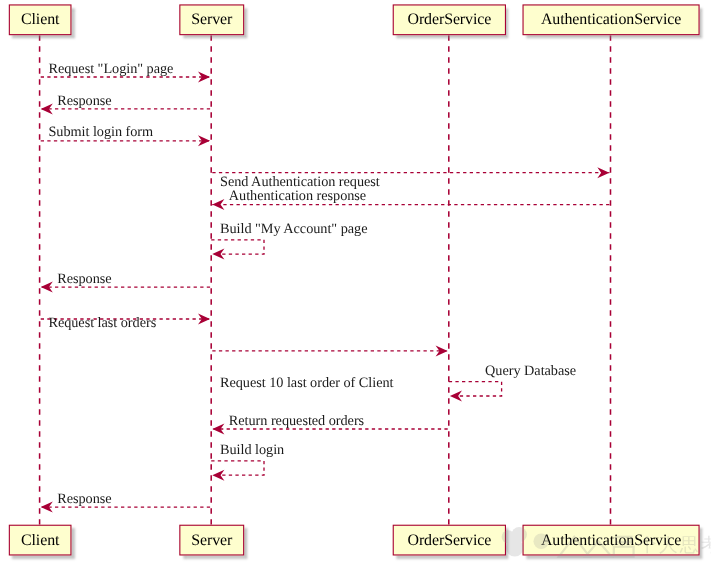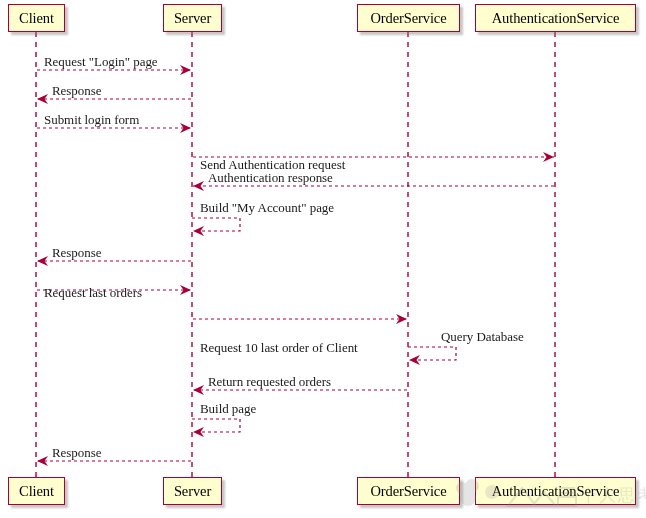--- a/index.html
+++ b/index.html
@@ -143,21 +143,21 @@
       <span class="msg-label" style="left: 52px; top: 84px;">Response</span>
       <span class="msg-label" style="left: 44px; top: 113px; text-align: center;">Submit login form</span>
       <span class="msg-label" style="left: 200px; top: 142px; margin-top: 16px;">Send Authentication request</span>
       <span class="msg-label" style="left: 208px; top: 171px;">Authentication response</span>
       <span class="msg-label" style="left: 200px; top: 201px;">Build "My Account" page</span>
       <span class="msg-label" style="left: 52px; top: 246px;">Response</span>
       <span class="msg-label" style="left: 44px; top: 286px;">Request last orders</span>
       <span class="msg-label" style="left: 200px; top: 304px; margin-top: 37px;">Request 10 last order of Client</span>
       <span class="msg-label" style="left: 416px; top: 330px; margin-left: 25px;">Query Database</span>
       <span class="msg-label" style="left: 208px; top: 375px;">Return requested orders</span>
-      <span class="msg-label" style="left: 200px; top: 402px;">Build page</span>
+      <span class="msg-label" style="left: 200px; top: 402px;">Build login</span>
       <span class="msg-label" style="left: 52px; top: 446px;">Response</span>
     </div>
 
   <div class="watermark" id="watermark-layer" style="left: 452px; top: 480px;">
     <svg width="200" height="42" viewBox="0 0 200 42" style="position:absolute;left:0;top:-4px;">
       <circle cx="10" cy="12" r="6" fill="#8d8d8d"></circle>
       <circle cx="20" cy="10" r="7" fill="#8d8d8d"></circle>
       <circle cx="16" cy="22" r="8" fill="#8d8d8d"></circle>
       <circle cx="40" cy="16" r="7" fill="#9a9a9a"></circle>
       <path d="M56 30 L70 12 L84 30 Z" fill="none" stroke="#8d8d8d" stroke-width="2"></path>

